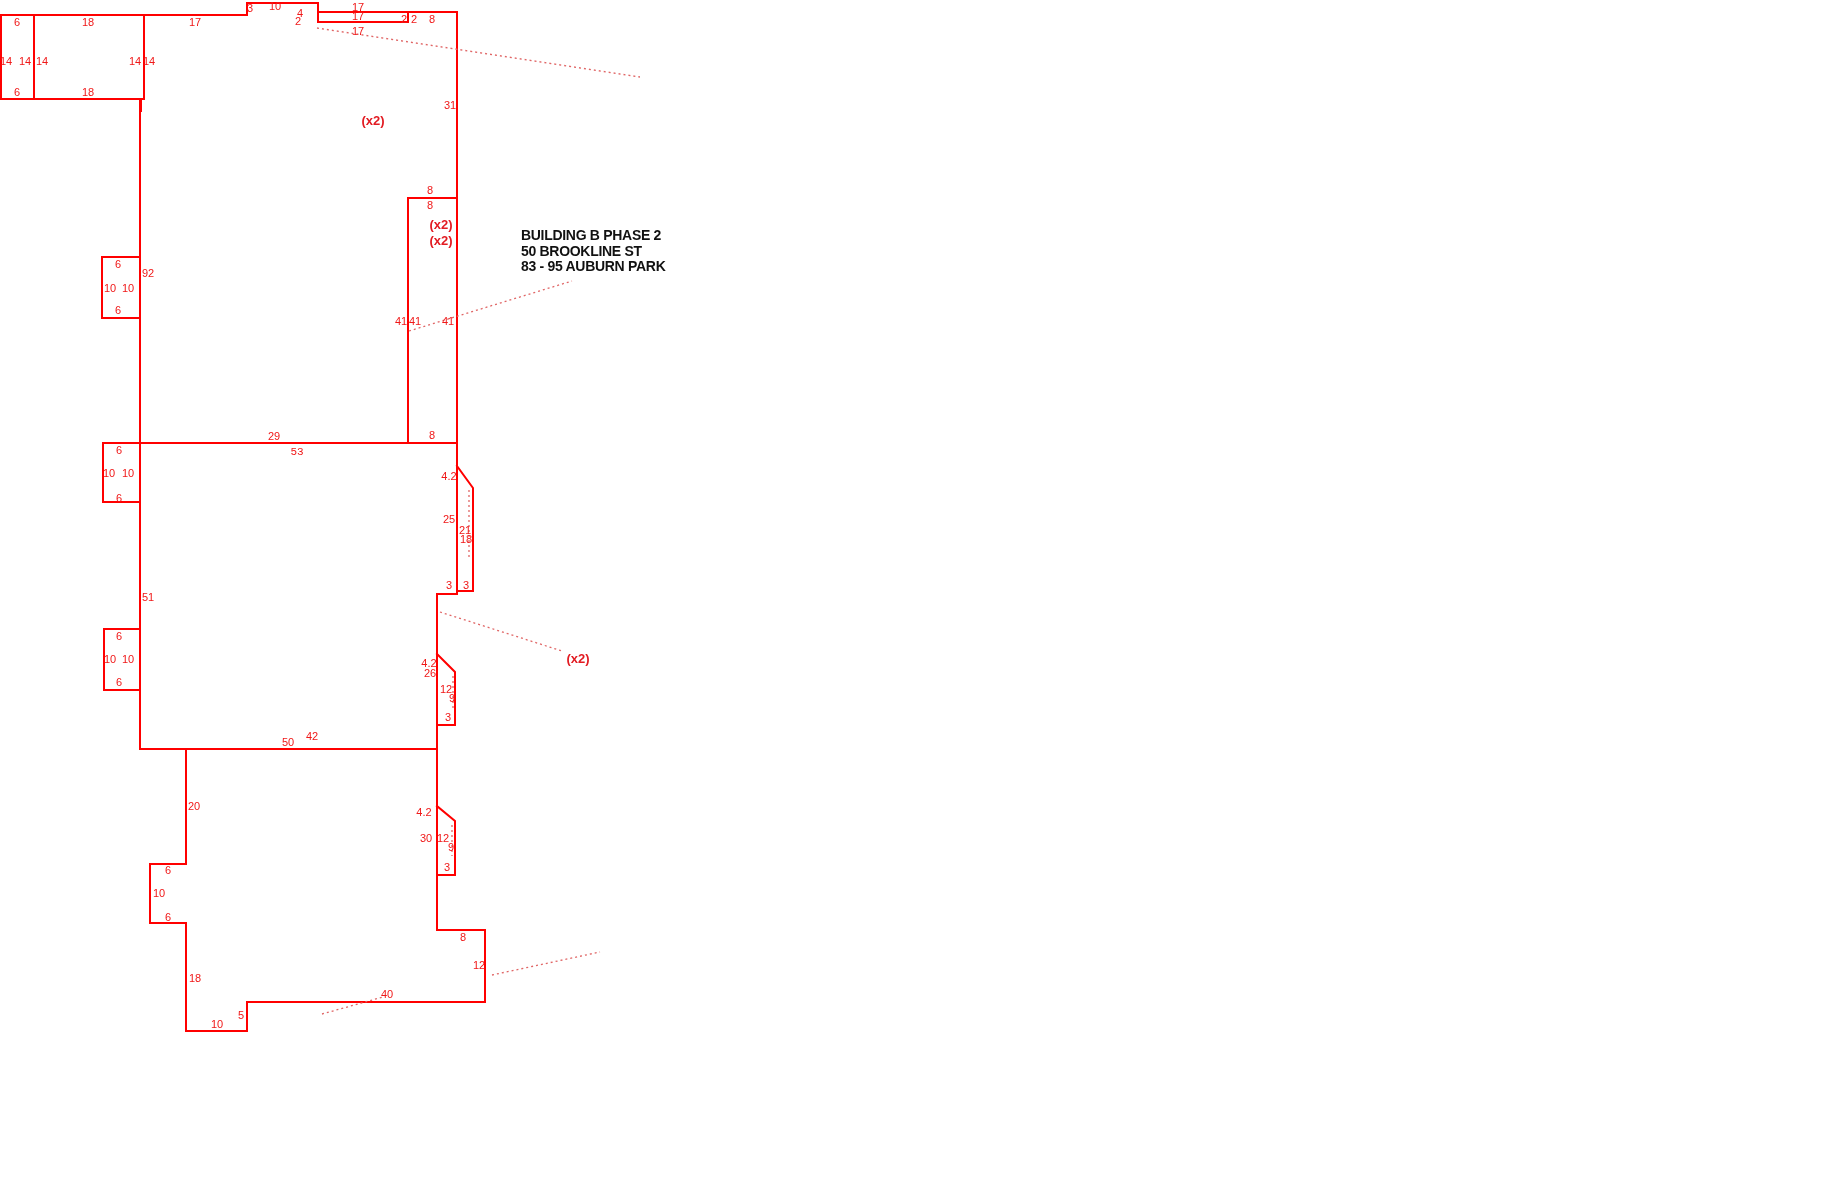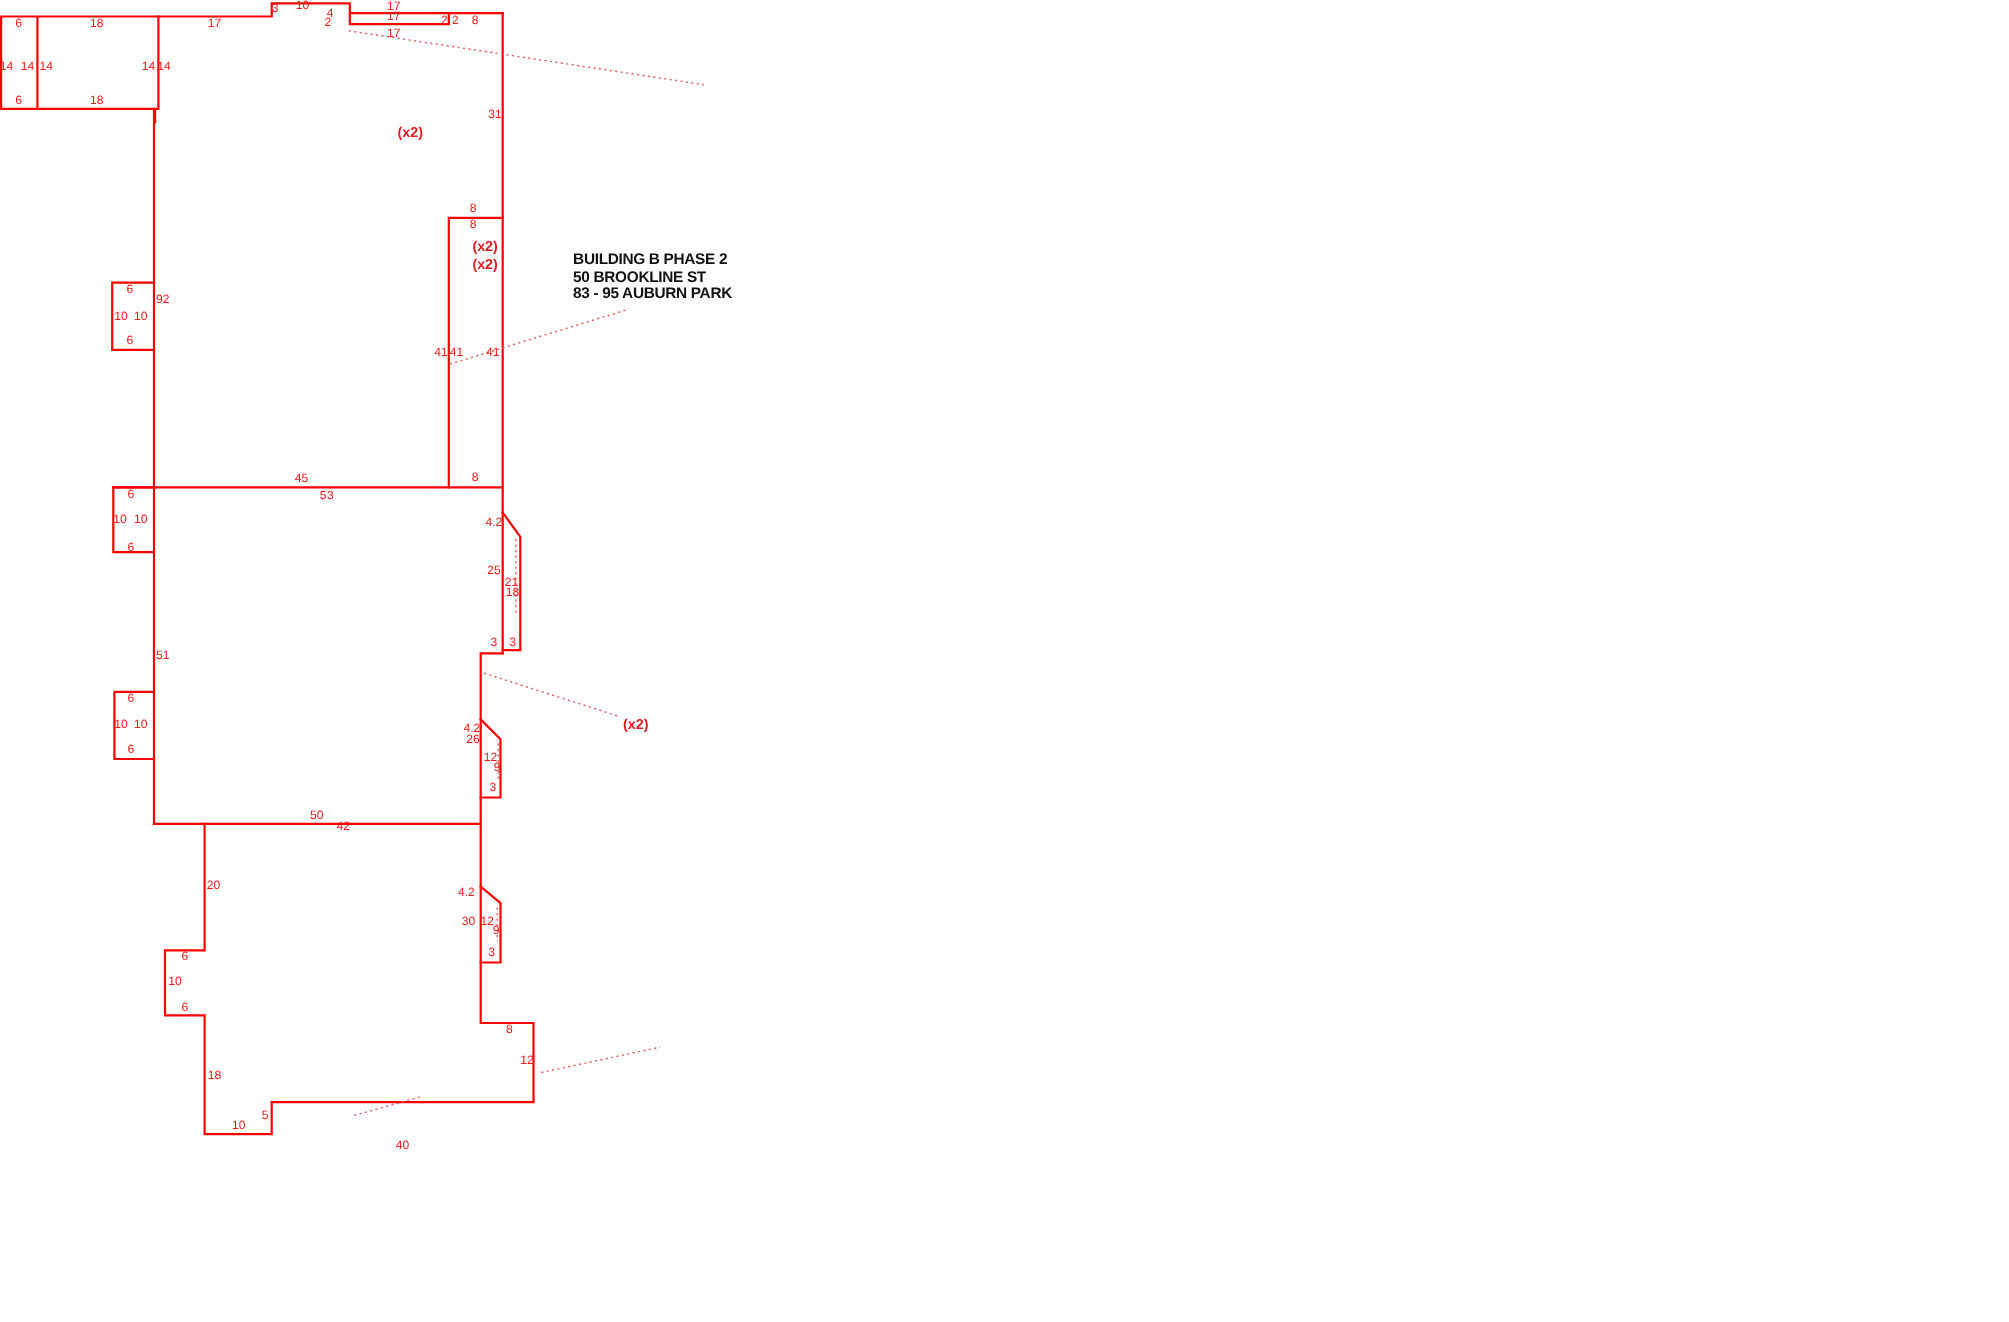--- a/index.html
+++ b/index.html
@@ -114,21 +114,21 @@
       <span class="lbl mult" style="left: 441px; top: 240px;">(x2)</span>
       <span class="lbl" style="left: 401px; top: 321px;">41</span>
       <span class="lbl" style="left: 415px; top: 321px;">41</span>
       <span class="lbl" style="left: 448px; top: 321px;">41</span>
       <span class="lbl" style="left: 432px; top: 435px;">8</span>
       <span class="lbl" style="left: 118px; top: 264px;">6</span>
       <span class="lbl" style="left: 148px; top: 273px;">92</span>
       <span class="lbl" style="left: 110px; top: 288px;">10</span>
       <span class="lbl" style="left: 128px; top: 288px;">10</span>
       <span class="lbl" style="left: 118px; top: 310px;">6</span>
-      <span class="lbl" style="left: 274px; top: 436px;">45</span>
+      <span class="lbl" style="left: 274px; top: 436px;">29</span>
       <span class="lbl" style="left: 297px; top: 452px; font-family: Liberation Mono, monospace;">53</span>
       <span class="lbl" style="left: 119px; top: 450px;">6</span>
       <span class="lbl" style="left: 109px; top: 473px;">10</span>
       <span class="lbl" style="left: 128px; top: 473px;">10</span>
       <span class="lbl" style="left: 119px; top: 498px;">6</span>
       <span class="lbl" style="left: 449px; top: 476px;">4.2</span>
       <span class="lbl" style="left: 449px; top: 519px;">25</span>
       <span class="lbl" style="left: 465px; top: 530px;">21</span>
       <span class="lbl" style="left: 466px; top: 539px;">18</span>
       <span class="lbl" style="left: 449px; top: 585px;">3</span>
@@ -138,34 +138,34 @@
       <span class="lbl" style="left: 110px; top: 659px;">10</span>
       <span class="lbl" style="left: 128px; top: 659px;">10</span>
       <span class="lbl" style="left: 119px; top: 682px;">6</span>
       <span class="lbl mult" style="left: 578px; top: 658px;">(x2)</span>
       <span class="lbl" style="left: 429px; top: 663px;">4.2</span>
       <span class="lbl" style="left: 430px; top: 673px;">26</span>
       <span class="lbl" style="left: 446px; top: 689px;">12</span>
       <span class="lbl" style="left: 452px; top: 698px;">9</span>
       <span class="lbl" style="left: 448px; top: 717px;">3</span>
       <span class="lbl" style="left: 288px; top: 742px;">50</span>
-      <span class="lbl" style="left: 312px; top: 752px;">42</span>
+      <span class="lbl" style="left: 312px; top: 736px;">42</span>
       <span class="lbl" style="left: 194px; top: 806px;">20</span>
       <span class="lbl" style="left: 424px; top: 812px;">4.2</span>
       <span class="lbl" style="left: 426px; top: 838px;">30</span>
       <span class="lbl" style="left: 443px; top: 838px;">12</span>
       <span class="lbl" style="left: 451px; top: 847px;">9</span>
       <span class="lbl" style="left: 447px; top: 867px;">3</span>
       <span class="lbl" style="left: 168px; top: 870px;">6</span>
       <span class="lbl" style="left: 159px; top: 893px;">10</span>
       <span class="lbl" style="left: 168px; top: 917px;">6</span>
       <span class="lbl" style="left: 195px; top: 978px;">18</span>
       <span class="lbl" style="left: 463px; top: 937px;">8</span>
       <span class="lbl" style="left: 479px; top: 965px;">12</span>
-      <span class="lbl" style="left: 366px; top: 994px; margin-top: 48px;">40</span>
+      <span class="lbl" style="left: 387px; top: 994px;">40</span>
       <span class="lbl" style="left: 241px; top: 1015px;">5</span>
       <span class="lbl" style="left: 217px; top: 1024px;">10</span>
     </div>
 
   <div id="building-annotation">
     <div>BUILDING B PHASE 2</div>
     <div>50 BROOKLINE ST</div>
     <div>83 - 95 AUBURN PARK</div>
   </div>
 

